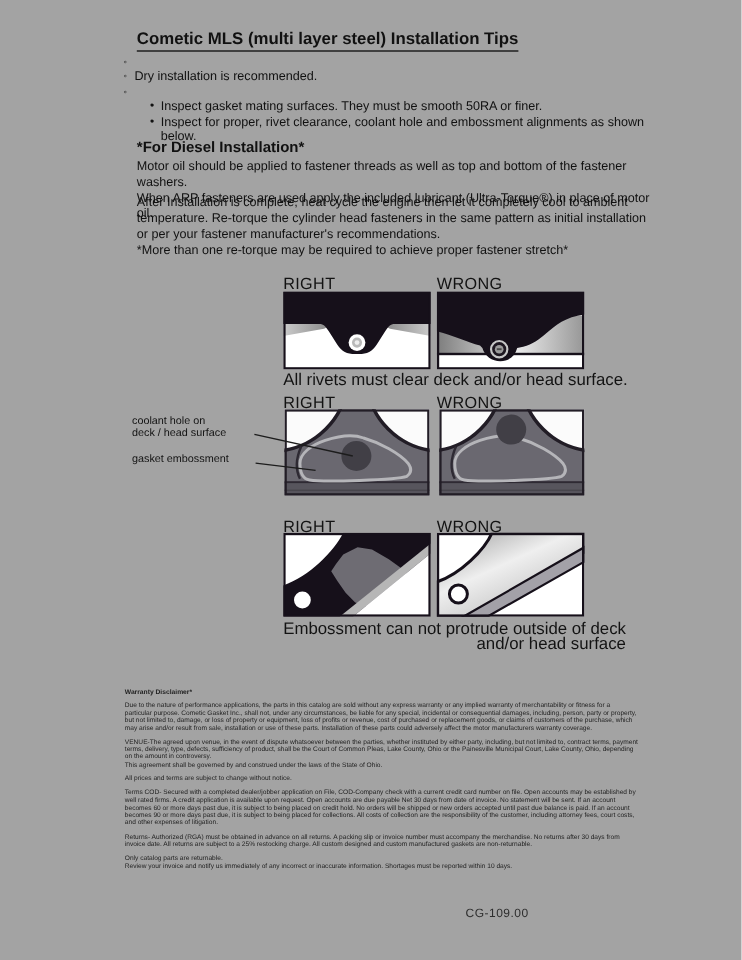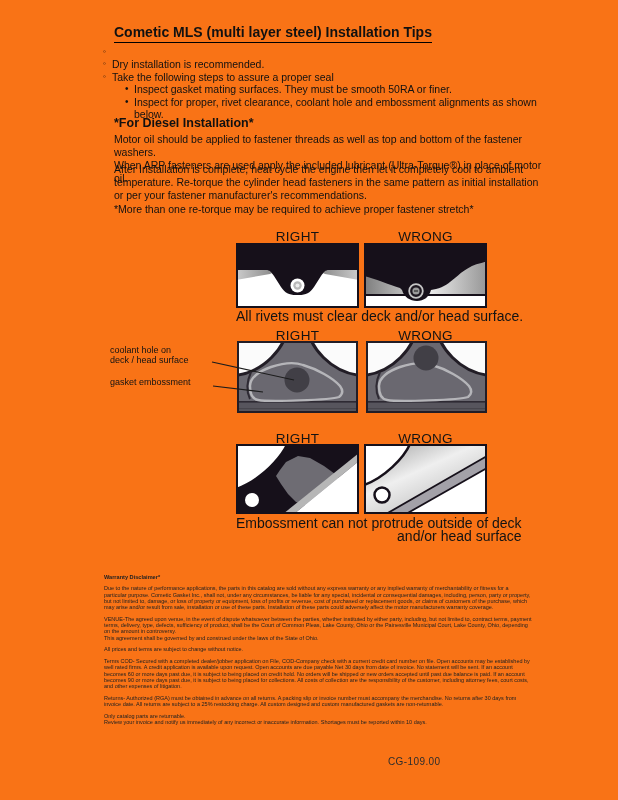--- a/index.html
+++ b/index.html
@@ -1,32 +1,32 @@
 <!DOCTYPE html>
 <html><head>
 <meta charset="utf-8">
 <style>
   html,body{margin:0;padding:0;background:#fff;}
   .page{
-    position:relative;width:618px;height:800px;background:#f97316;
+    position:relative;width:618px;height:800px;background:#a3a3a3;
     font-family:"Liberation Sans", sans-serif;color:#111;overflow:hidden;
   }
   .abs{position:absolute;}
   .title{
     font-size:14px;font-weight:bold;border-bottom:1.6px solid #000;
     padding-bottom:2px;white-space:nowrap;
   }
   .bullets{font-size:10.5px;line-height:12.4px;width:460px;}
   .b-row{display:flex;}
   .b-marker{width:9px;flex:0 0 9px;font-size:8px;line-height:12.4px;color:#111;}
   .sb-row{display:flex;padding-left:22px;}
   .sb-marker{width:9px;flex:0 0 9px;font-size:10px;line-height:12px;}
   .h2{font-size:12.5px;font-weight:bold;}
   .para{font-size:10.5px;line-height:13px;width:440px;white-space:pre-line;}
-  .dlabel{width:123px;text-align:center;font-size:13.5px;letter-spacing:.3px;color:#131313;}
+  .dlabel{width:123px;font-size:13.5px;letter-spacing:.3px;color:#131313;}
   .dbox{display:block;}
   .caption{font-size:14px;color:#131313;line-height:12.5px;white-space:pre-line;}
   .sidelabel{width:102px;font-size:9px;line-height:9.8px;color:#131313;white-space:pre-line;}
   .legal{width:428px;font-size:5.5px;line-height:6.25px;color:#222;}
   .legal .lh{font-weight:bold;margin:0 0 5px 0;font-size:5.6px;}
   .legal p{margin:0 0 5.5px 0;white-space:pre-line;}
   .pagenum{font-size:10px;color:#2d2d2d;letter-spacing:.4px;}
   svg{display:block;}
 </style>
 </head>
@@ -39,21 +39,20 @@
   <div class="abs bullets" style="left:103px;top:46px;">
     <div class="b-row">
       <span class="b-marker">◦</span>
     </div>
     <div class="b-row">
       <span class="b-marker">◦</span>
       <span>Dry installation is recommended.</span>
     </div>
     <div class="b-row">
       <span class="b-marker">◦</span>
-      <span>Take the following steps to assure a proper seal</span>
     </div>
     <div class="sb-row">
       <span class="sb-marker">•</span>
       <span>Inspect gasket mating surfaces.  They must be smooth 50RA or finer.</span>
     </div>
     <div class="sb-row">
       <span class="sb-marker">•</span>
       <span>Inspect for proper, rivet clearance, coolant hole and embossment alignments as shown below.</span>
     </div>
   </div>

